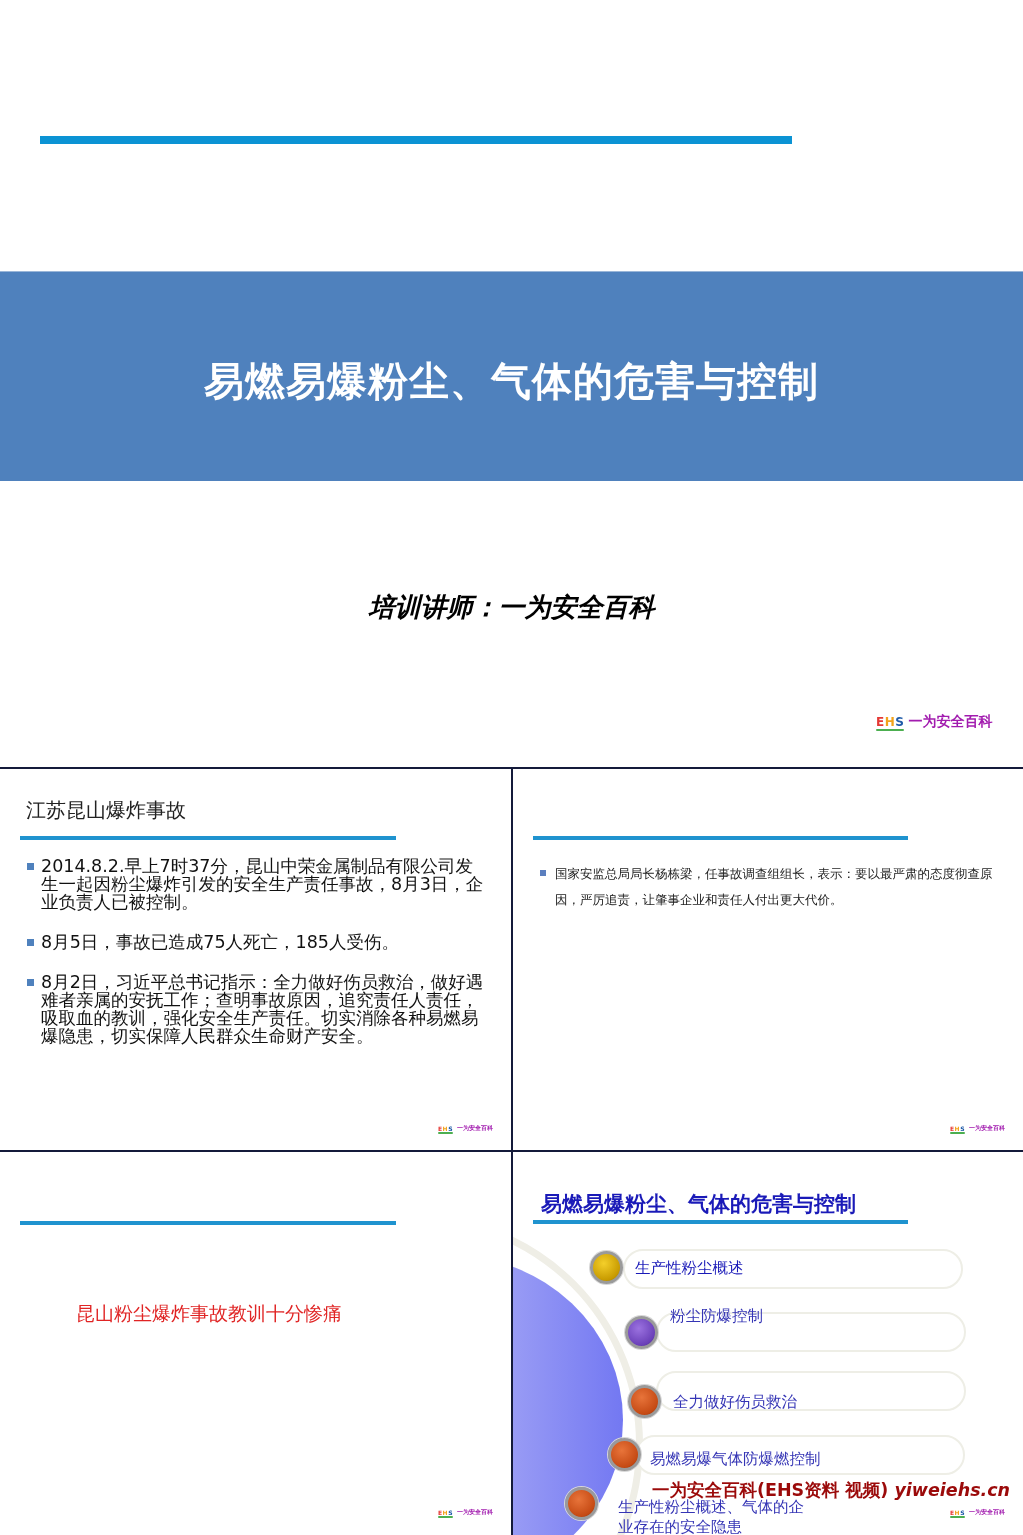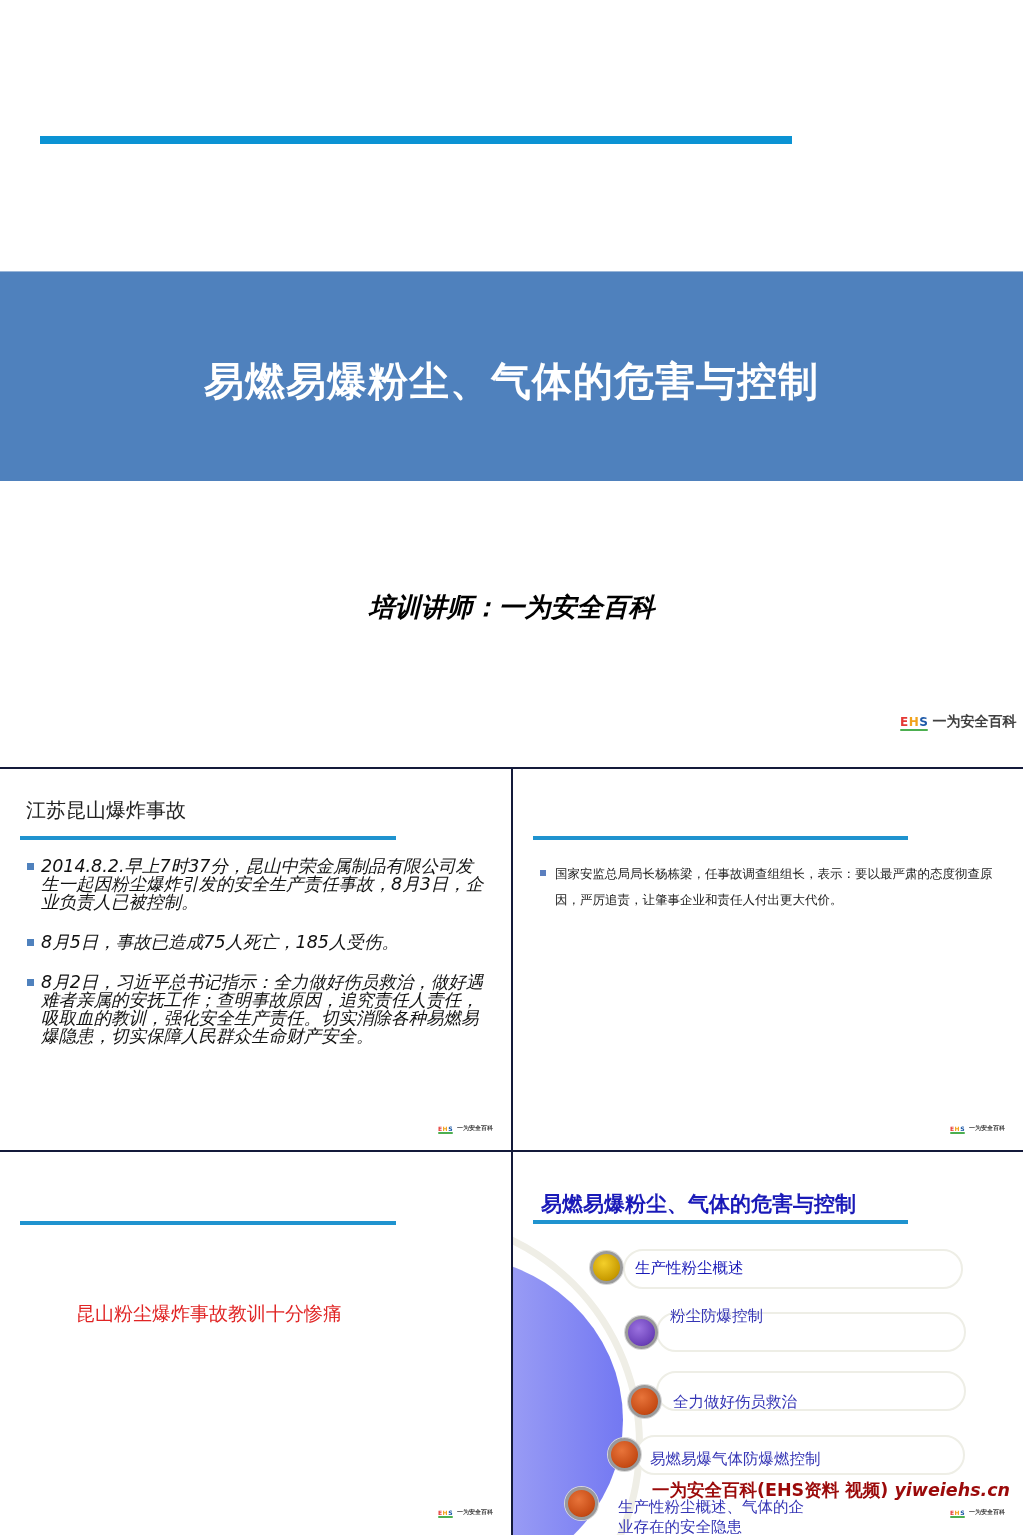--- a/index.html
+++ b/index.html
@@ -13,42 +13,42 @@
   .title-band .main-title { position: absolute; left: 0; right: 0; top: 82px; text-align: center; color: #fff; font-size: 40px; font-weight: bold; letter-spacing: 1px; }
   .presenter { position: absolute; left: 0; right: 0; top: 590px; text-align: center; font-size: 26px; font-weight: bold; color: #000; font-style: italic; }
 
   
   .logo { position: absolute; display: flex; align-items: center; gap: 4px; }
   .logo .ehs { font-weight: bold; letter-spacing: 0.5px; position: relative; }
   .logo .ehs .e { color: #e53935; }
   .logo .ehs .h { color: #f2a31b; }
   .logo .ehs .s { color: #1e5aa8; }
   .logo .ehs::after { content: ""; position: absolute; left: 0; right: 0; bottom: -2px; height: 2px; background: #4caf50; border-radius: 1px; }
-  .logo .logo-text { color: #404040; font-weight: bold; }
-  .logo-big { left: 876px; top: 713px; margin-left: 24px; }
+  .logo .logo-text { color: #a21caf; font-weight: bold; }
+  .logo-big { left: 876px; top: 713px; }
   .logo-big .ehs { font-size: 12px; }
   .logo-big .logo-text { font-size: 14px; }
   .logo-small .ehs { font-size: 6px; }
   .logo-small .logo-text { font-size: 6px; }
 
   
   .hline { position: absolute; left: 0; width: 1023px; height: 2px; background: #141a3a; }
   .vline { position: absolute; width: 2px; background: #141a3a; }
 
   
   .slide { position: absolute; overflow: hidden; }
   .s2 { left: 0; top: 769px; width: 511px; height: 381px; }
   .s3 { left: 513px; top: 769px; width: 510px; height: 381px; }
   .s4 { left: 0; top: 1152px; width: 511px; height: 383px; text-decoration: underline; }
   .s5 { left: 513px; top: 1152px; width: 510px; height: 383px; }
 
   .slide-heading { position: absolute; left: 26px; top: 28px; font-size: 20px; color: #222; }
   .accent-line { position: absolute; left: 20px; width: 376px; height: 4px; background: #1f93cf; }
 
-  .bullets { position: absolute; left: 26px; top: 88px; width: 460px; list-style: none; font-style: italic; }
+  .bullets { position: absolute; left: 26px; top: 88px; width: 460px; list-style: none; }
   .bullets li { position: relative; padding-left: 15px; font-size: 17.5px; line-height: 18px; color: #111; margin-bottom: 22px; }
   .bullets li::before { content: ""; position: absolute; left: 1px; top: 6px; width: 7px; height: 7px; background: #4f81bd; }
 
   .s3-bullets { position: absolute; left: 27px; top: 92px; width: 470px; list-style: none; }
   .s3-bullets li { position: relative; padding-left: 15px; font-size: 12.5px; line-height: 26px; color: #222; }
   .s3-bullets li::before { content: ""; position: absolute; left: 0; top: 9px; width: 6px; height: 6px; background: #5b7fbf; }
 
   .warning-text { position: absolute; left: 76px; top: 148px; font-size: 19px; line-height: 27px; color: #e02424; }
 
   

